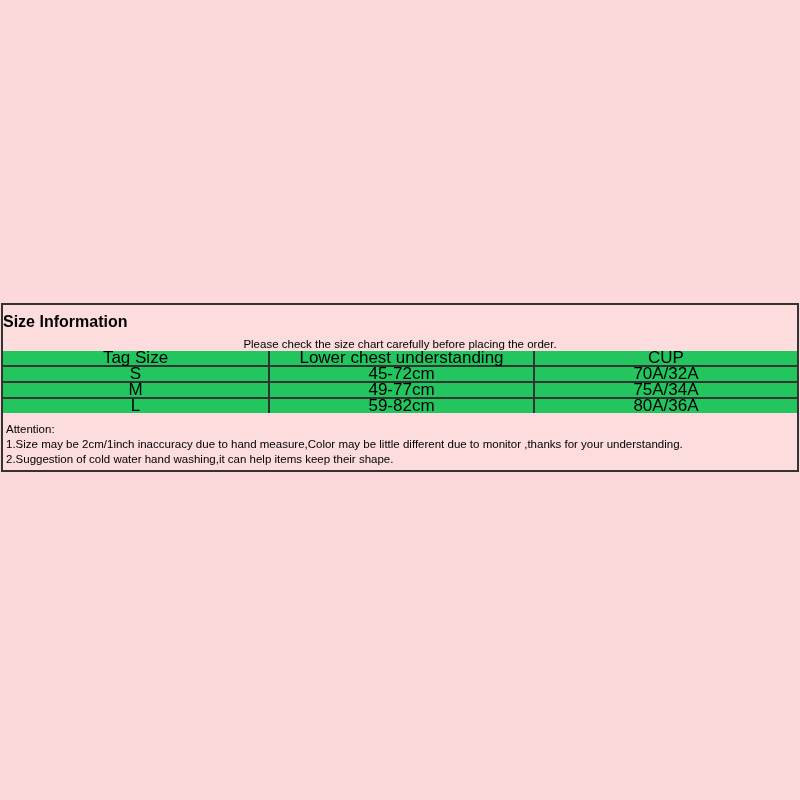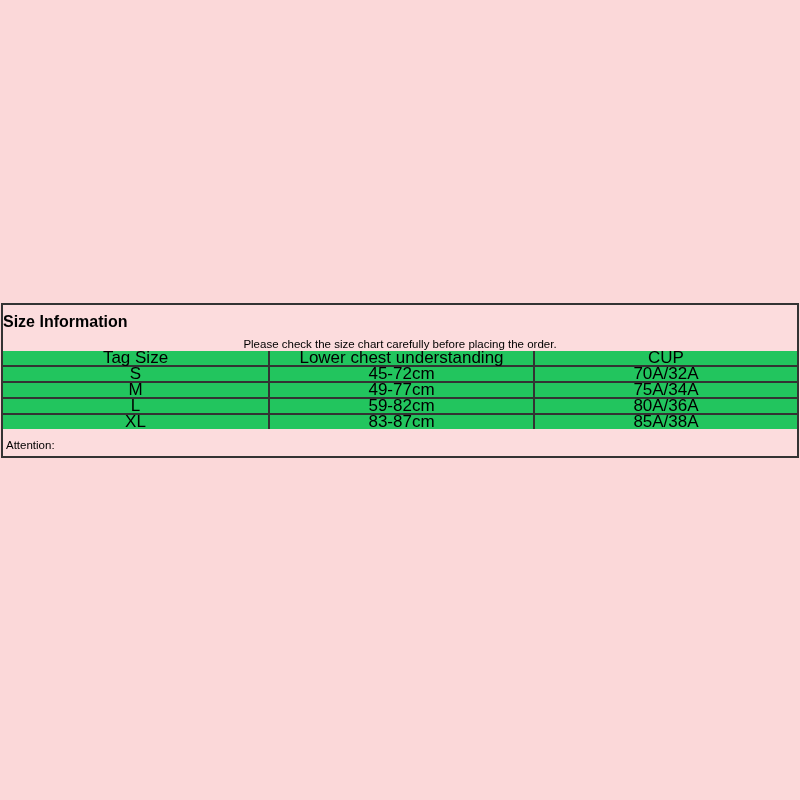--- a/index.html
+++ b/index.html
@@ -94,25 +94,22 @@
       <tr>
         <td>M</td>
         <td>49-77cm</td>
         <td>75A/34A</td>
       </tr>
       <tr>
         <td>L</td>
         <td>59-82cm</td>
         <td>80A/36A</td>
       </tr>
-      <tr>
-        <td>XL</td>
-        <td>83-87cm</td>
-        <td>85A/38A</td>
-      </tr>
     </tbody>
   </table>
 
   <div class="attention">
     <div class="att-line">Attention:</div>
+    <div class="att-line">1.Size may be 2cm/1inch inaccuracy due to hand measure,Color may be little different due to monitor ,thanks for your understanding.</div>
+    <div class="att-line">2.Suggestion of cold water hand washing,it can help items keep their shape.</div>
   </div>
 
 </div>
 
 </body></html>

